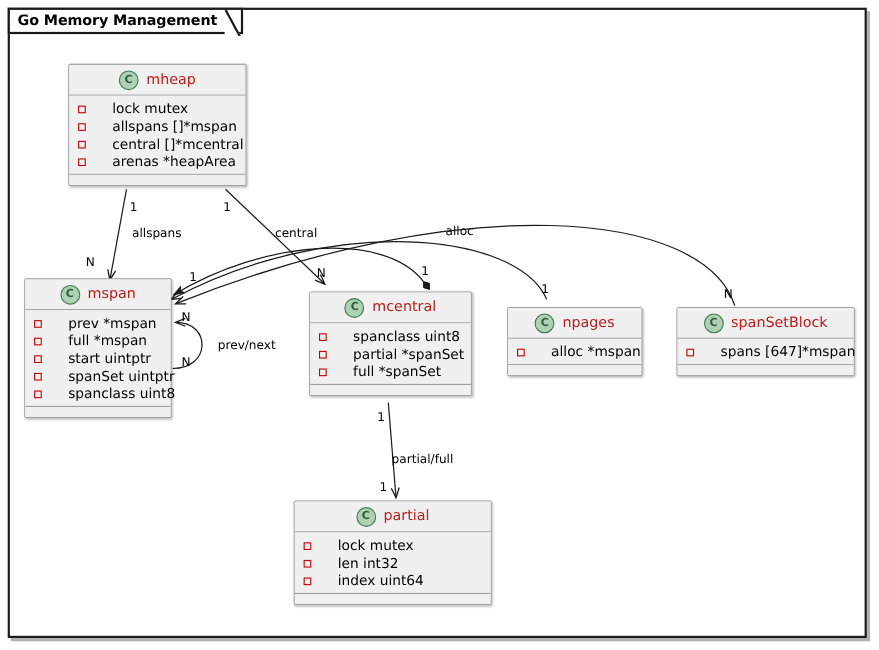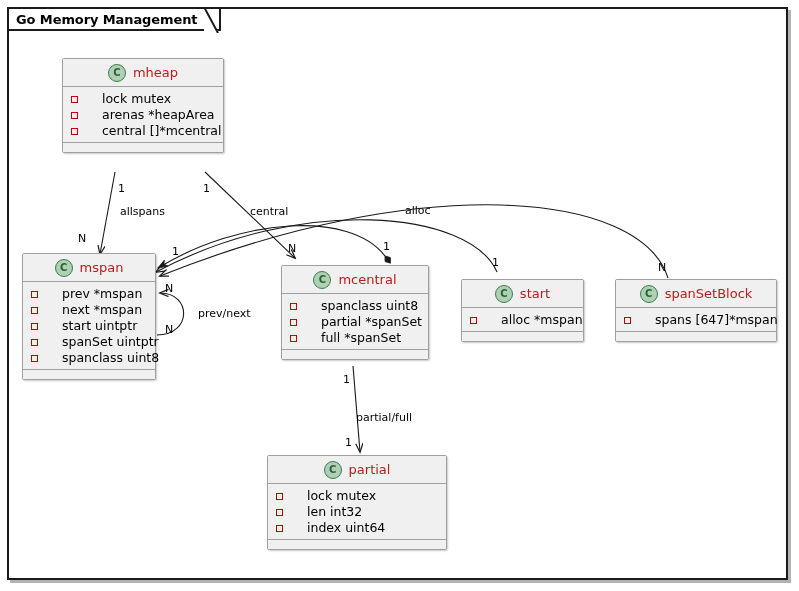--- a/index.html
+++ b/index.html
@@ -247,45 +247,49 @@
       </span>
       <span class="class-title">mheap</span>
     </div>
     <div class="uml-fields">
       <div class="uml-field">
         <span class="vis-private"></span>
         <span class="field-text">lock mutex</span>
       </div>
       <div class="uml-field">
         <span class="vis-private"></span>
+        <span class="field-text">allspans []*mspan</span>
+      </div>
+      <div class="uml-field">
+        <span class="vis-private"></span>
+        <span class="field-text">central []*mcentral</span>
+      </div>
+      <div class="uml-field">
+        <span class="vis-private"></span>
         <span class="field-text">arenas *heapArea</span>
       </div>
-      <div class="uml-field">
-        <span class="vis-private"></span>
-        <span class="field-text">central []*mcentral</span>
-      </div>
     </div>
     <div class="uml-footer"></div>
   </div>
 
   <div class="uml-class" style="left:22px; top:253px; width:134px;">
     <div class="uml-header">
       <span class="class-circle">
         <span>C</span>
       </span>
       <span class="class-title">mspan</span>
     </div>
     <div class="uml-fields">
       <div class="uml-field">
         <span class="vis-private"></span>
         <span class="field-text">prev *mspan</span>
       </div>
       <div class="uml-field">
         <span class="vis-private"></span>
-        <span class="field-text">next *mspan</span>
+        <span class="field-text">full *mspan</span>
       </div>
       <div class="uml-field">
         <span class="vis-private"></span>
         <span class="field-text">start uintptr</span>
       </div>
       <div class="uml-field">
         <span class="vis-private"></span>
         <span class="field-text">spanSet uintptr</span>
       </div>
       <div class="uml-field">
@@ -318,21 +322,21 @@
       </div>
     </div>
     <div class="uml-footer"></div>
   </div>
 
   <div class="uml-class" style="left:461px; top:279px; width:123px;">
     <div class="uml-header">
       <span class="class-circle">
         <span>C</span>
       </span>
-      <span class="class-title">start</span>
+      <span class="class-title">npages</span>
     </div>
     <div class="uml-fields">
       <div class="uml-field">
         <span class="vis-private"></span>
         <span class="field-text">alloc *mspan</span>
       </div>
     </div>
     <div class="uml-footer"></div>
   </div>
 

